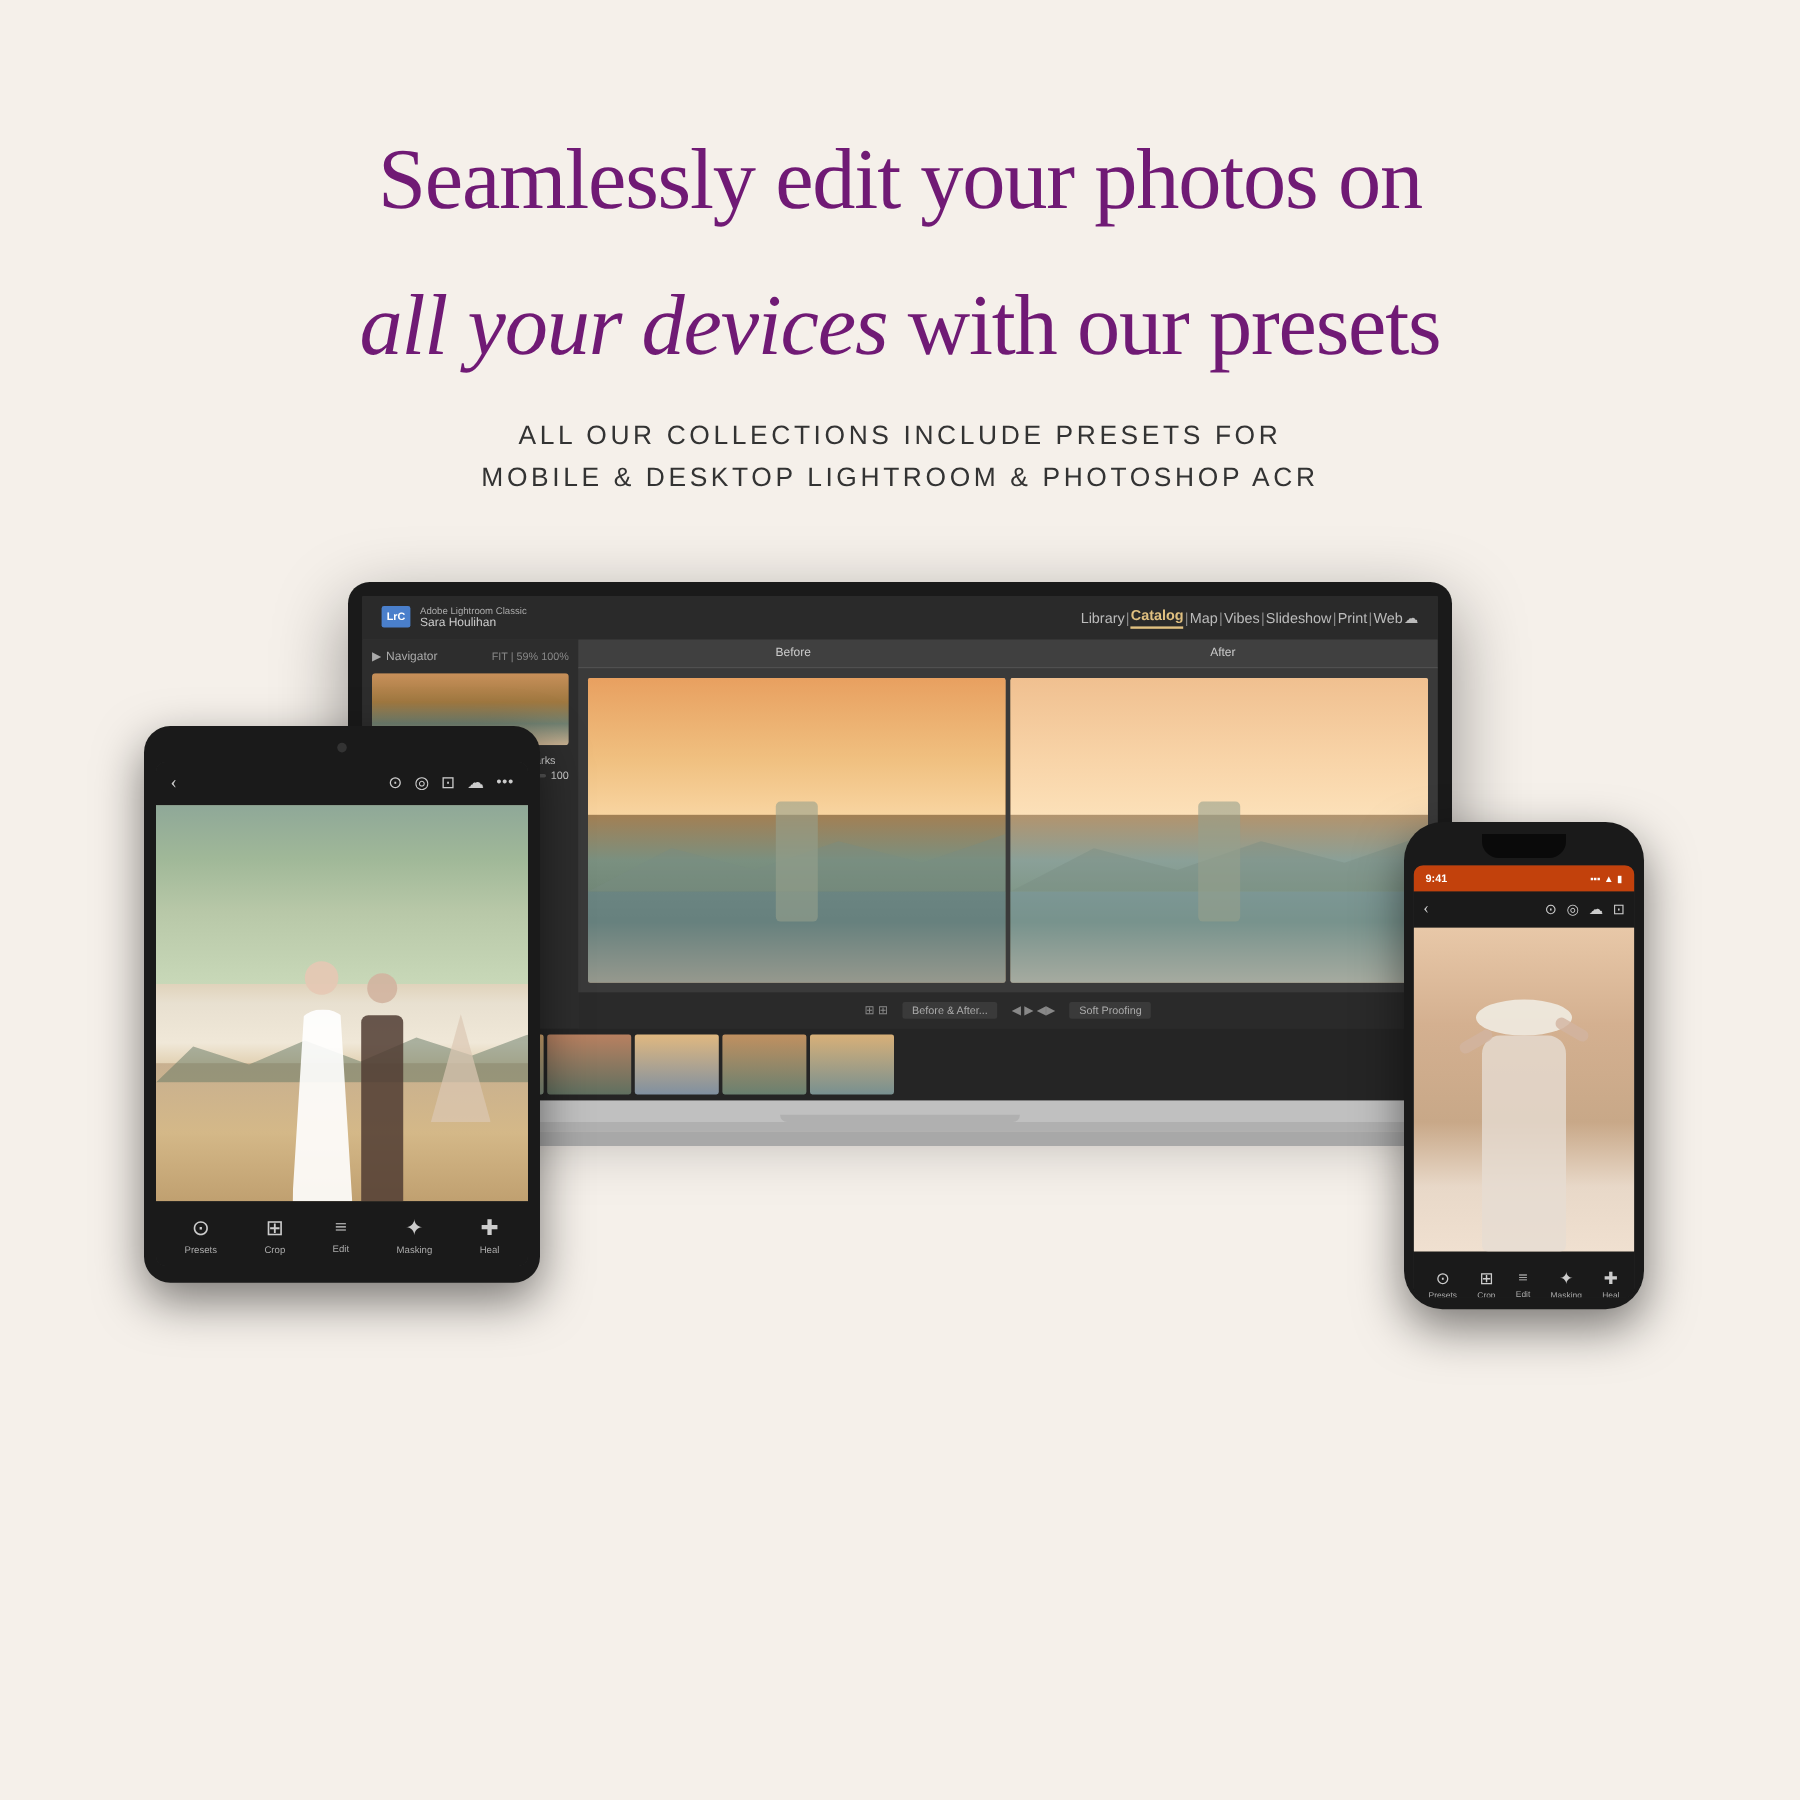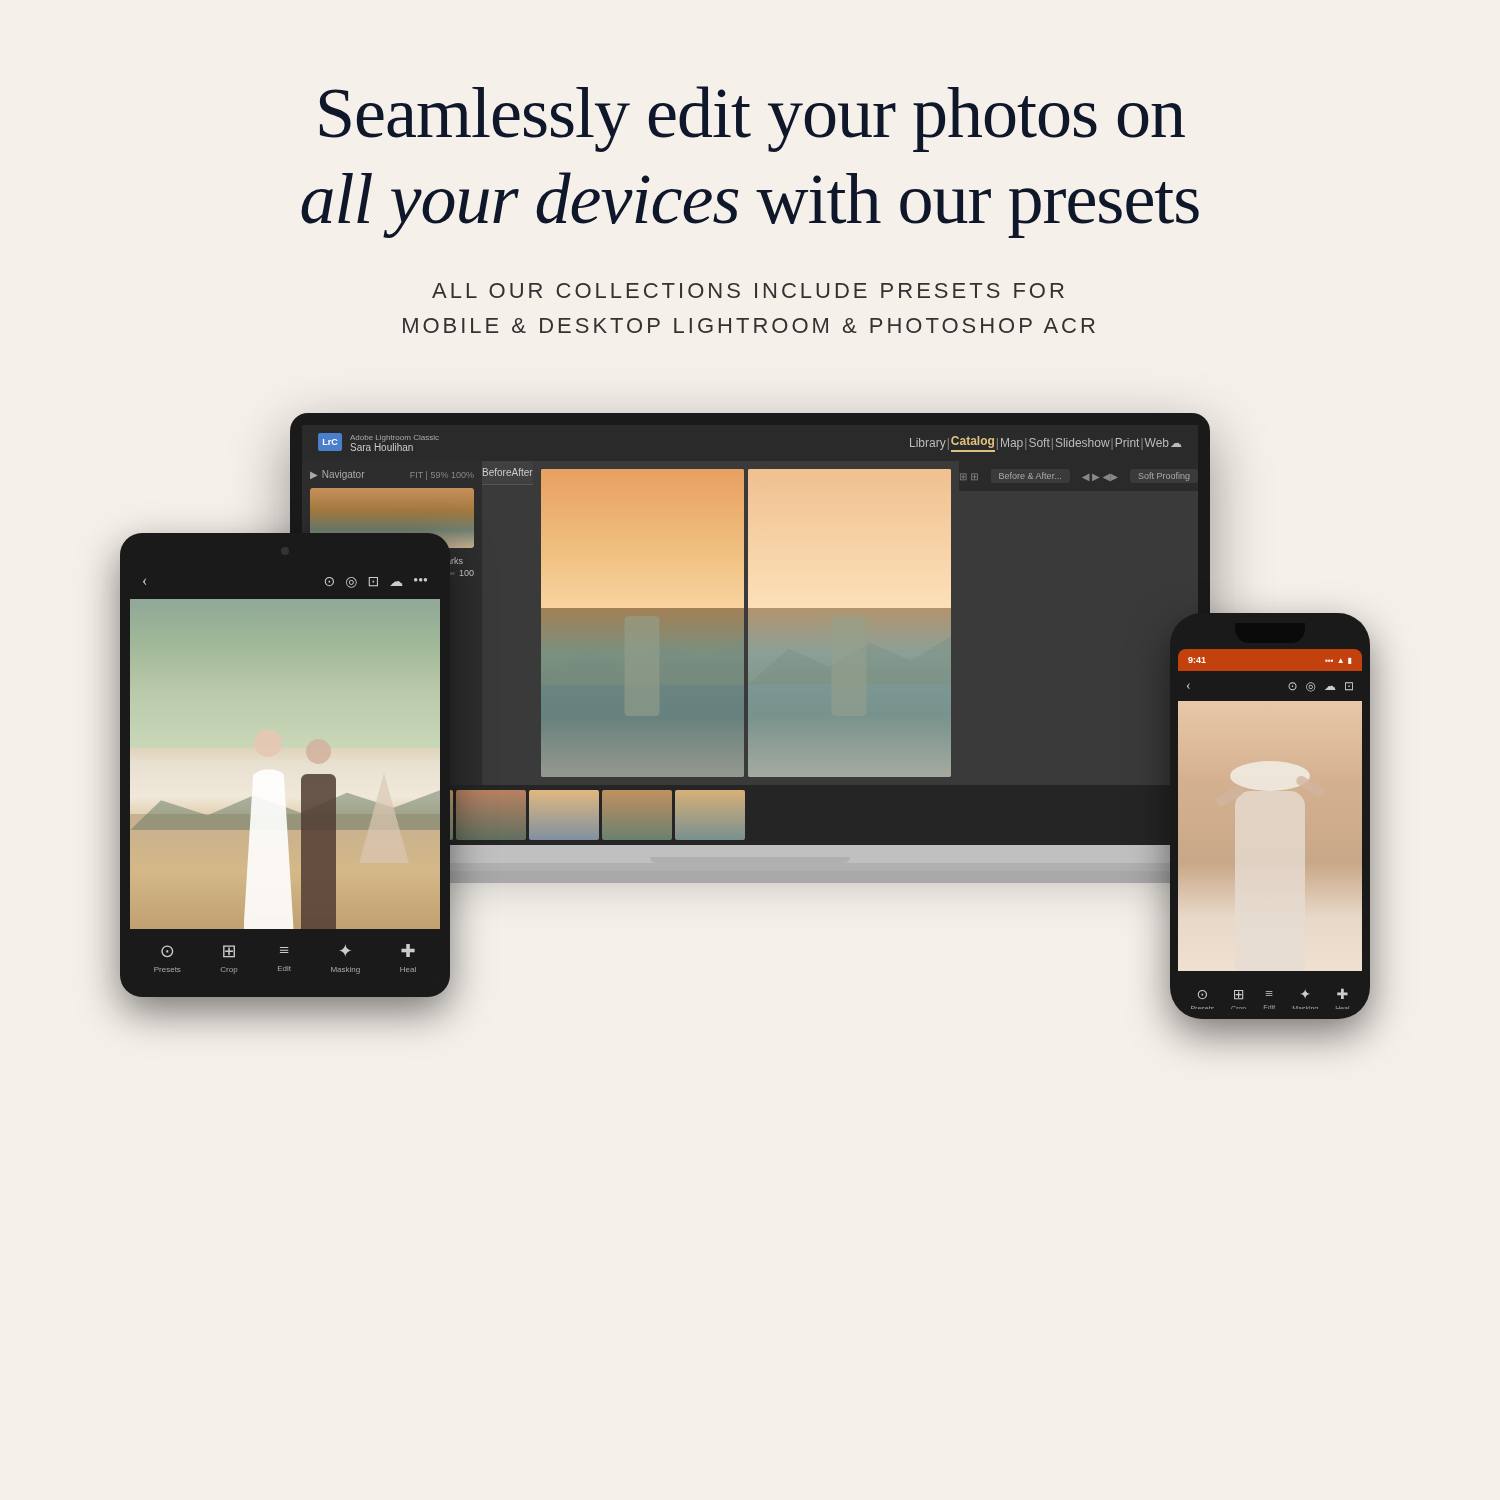--- a/index.html
+++ b/index.html
@@ -16,23 +16,24 @@
 
     
     .headline-section {
       text-align: center;
       padding-top: 70px;
       padding-bottom: 20px;
     }
     .headline-main {
       font-size: 72px;
       font-weight: 400;
-      color: #0f172a;
+      color: #701a75;
       line-height: 1.2;
       letter-spacing: -1px;
+      margin-top: 36px;
     }
     .headline-italic {
       font-style: italic;
       font-weight: 400;
     }
     .subtitle {
       font-family: 'Arial', sans-serif;
       font-size: 22px;
       letter-spacing: 3px;
       color: #333;
@@ -207,20 +208,21 @@
       align-items: center;
       gap: 4px;
     }
     .lr-list-item::before {
       content: '▸';
       color: #888;
     }
     .lr-main-photos {
       flex: 1;
       display: flex;
+      flex-direction: column;
     }
     .lr-ba-header {
       display: flex;
       height: 24px;
       background: #404040;
     }
     .lr-ba-label {
       flex: 1;
       display: flex;
       align-items: center;
@@ -648,21 +650,21 @@
               <div class="lr-user">Sara Houlihan</div>
             </div>
           </div>
           <div class="lr-nav">
             <span>Library</span>
             <span style="color:#888;">|</span>
             <span class="lr-nav-active">Catalog</span>
             <span style="color:#888;">|</span>
             <span>Map</span>
             <span style="color:#888;">|</span>
-            <span>Soft</span>
+            <span>Vibes</span>
             <span style="color:#888;">|</span>
             <span>Slideshow</span>
             <span style="color:#888;">|</span>
             <span>Print</span>
             <span style="color:#888;">|</span>
             <span>Web</span>
             <span>☁</span>
           </div>
         </div>
 

